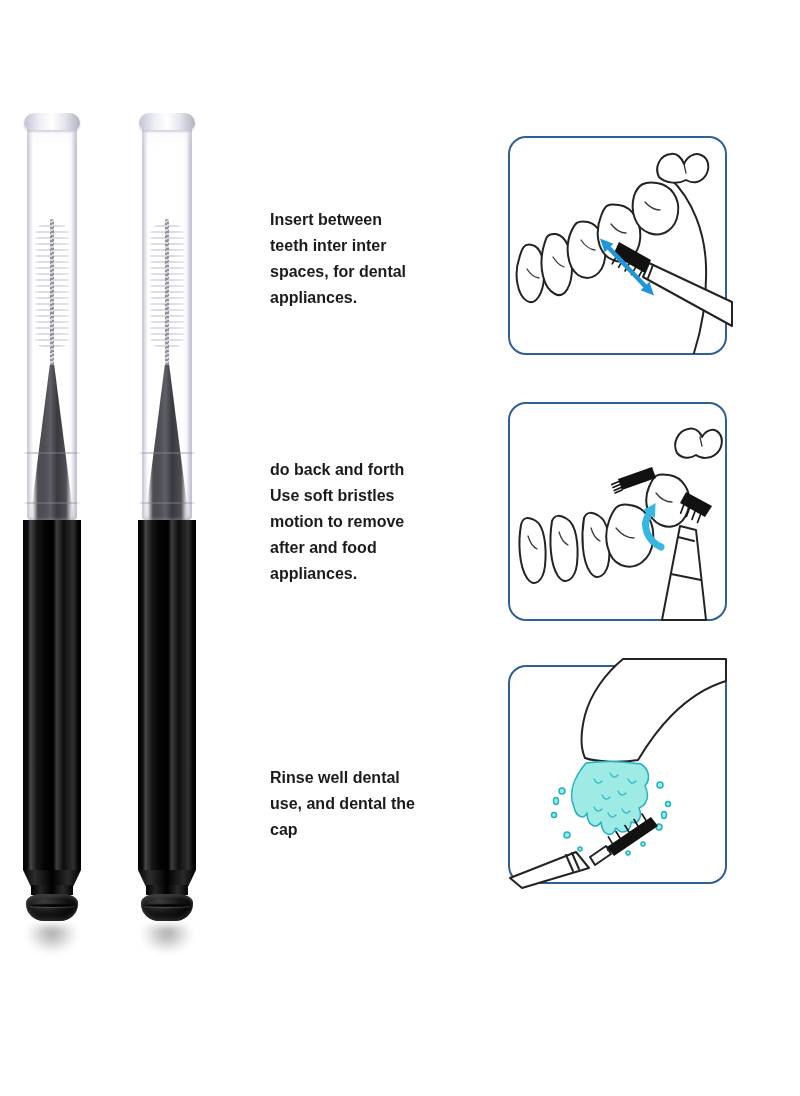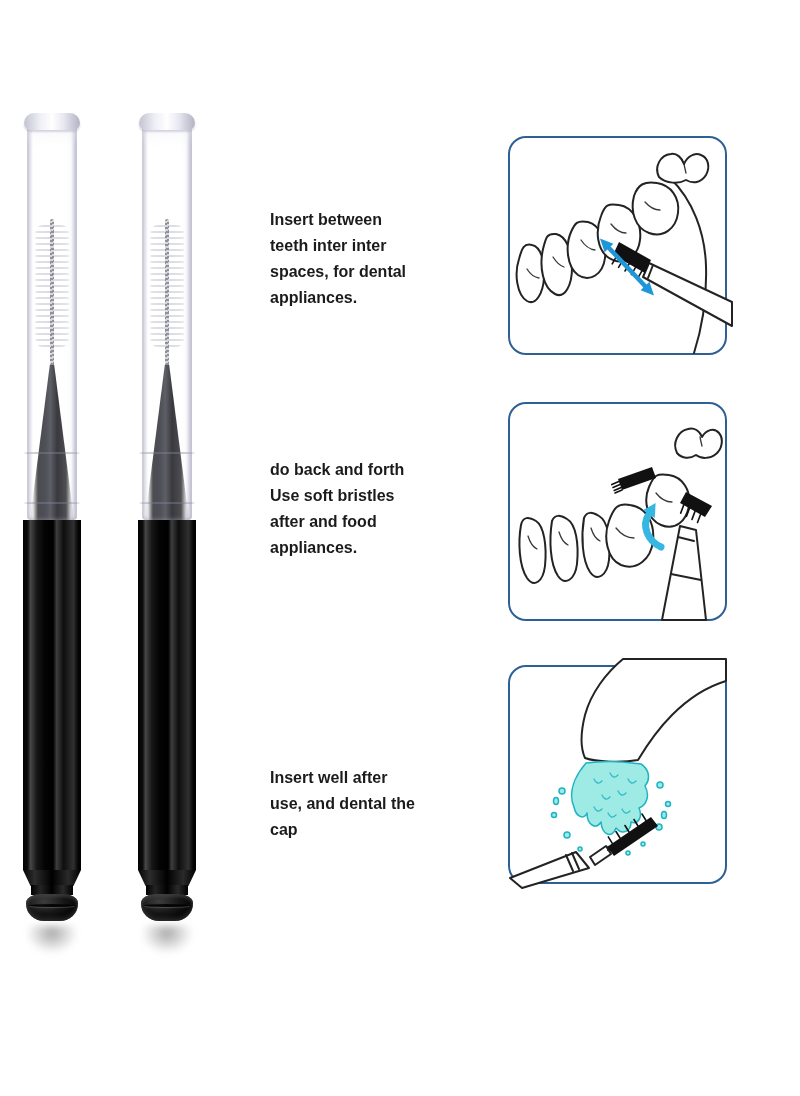--- a/index.html
+++ b/index.html
@@ -149,20 +149,21 @@
           <polygon class="arrow-blue-fill" points="144,157.5 130.6,152.2 139.4,143.8"></polygon>
         </g>
       </svg>
     </div>
   </section>
 
   <section>
     <div class="step-text" id="t2">
       <div>do back and forth</div>
       <div>Use soft bristles</div>
+      <div>motion to remove</div>
       <div>after and food</div>
       <div>appliances.</div>
     </div>
     <div class="panel" id="p2">
       <svg width="215" height="215" viewBox="0 0 215 215">
         <g>
           <path class="art" d="M11,121 C8,138 9,162 17,174 C24,184 33,178 35,162 C37,142 34,122 26,117 C19,113 13,112 11,121 Z"></path>
           <path class="art" d="M42,117 C39,136 40,160 48,172 C55,182 65,176 67,160 C69,140 66,120 57,115 C50,111 45,110 42,117 Z"></path>
           <path class="art" d="M74,114 C71,132 72,156 80,168 C87,178 97,172 99,156 C101,136 98,117 89,112 C82,108 77,107 74,114 Z"></path>
           <path class="art" d="M99,117 C93,133 97,155 111,161 C127,167 141,155 143,137 C145,119 136,103 120,101 C108,99 104,103 99,117 Z"></path>
@@ -193,21 +194,21 @@
         <g>
           <path class="cyan-stroke" d="M151,143 C138,137 131,122 139,110"></path>
           <polygon class="cyan-fill" points="145.6,99 144.8,113.9 133.2,106.1"></polygon>
         </g>
       </svg>
     </div>
   </section>
 
   <section>
     <div class="step-text" id="t3">
-      <div>Insert well after</div>
+      <div>Rinse well dental</div>
       <div>use, and dental the</div>
       <div>cap</div>
     </div>
     <div class="panel" id="p3">
       <svg width="215" height="215" viewBox="0 0 215 215">
         <path class="art" d="M113,-8 C96,6 81,26 75,48 C71,64 70,80 75,91 C86,95 112,96 128,93 C137,78 148,62 162,48 C177,33 196,20 216,14 L216,-8 Z"></path>
         <g>
           <path class="water" d="M76,96 C64,110 58,126 64,140 C66,150 74,153 77,146 C77,158 86,163 91,155 C92,168 102,172 106,161 C112,168 121,165 121,155 C128,158 133,150 129,141 C137,138 140,128 135,119 C141,112 139,102 131,97 C112,94 90,94 76,96 Z"></path>
           <path class="waterline" d="M84,112 q3,7 8,2"></path>
           <path class="waterline" d="M100,106 q3,7 8,2"></path>

